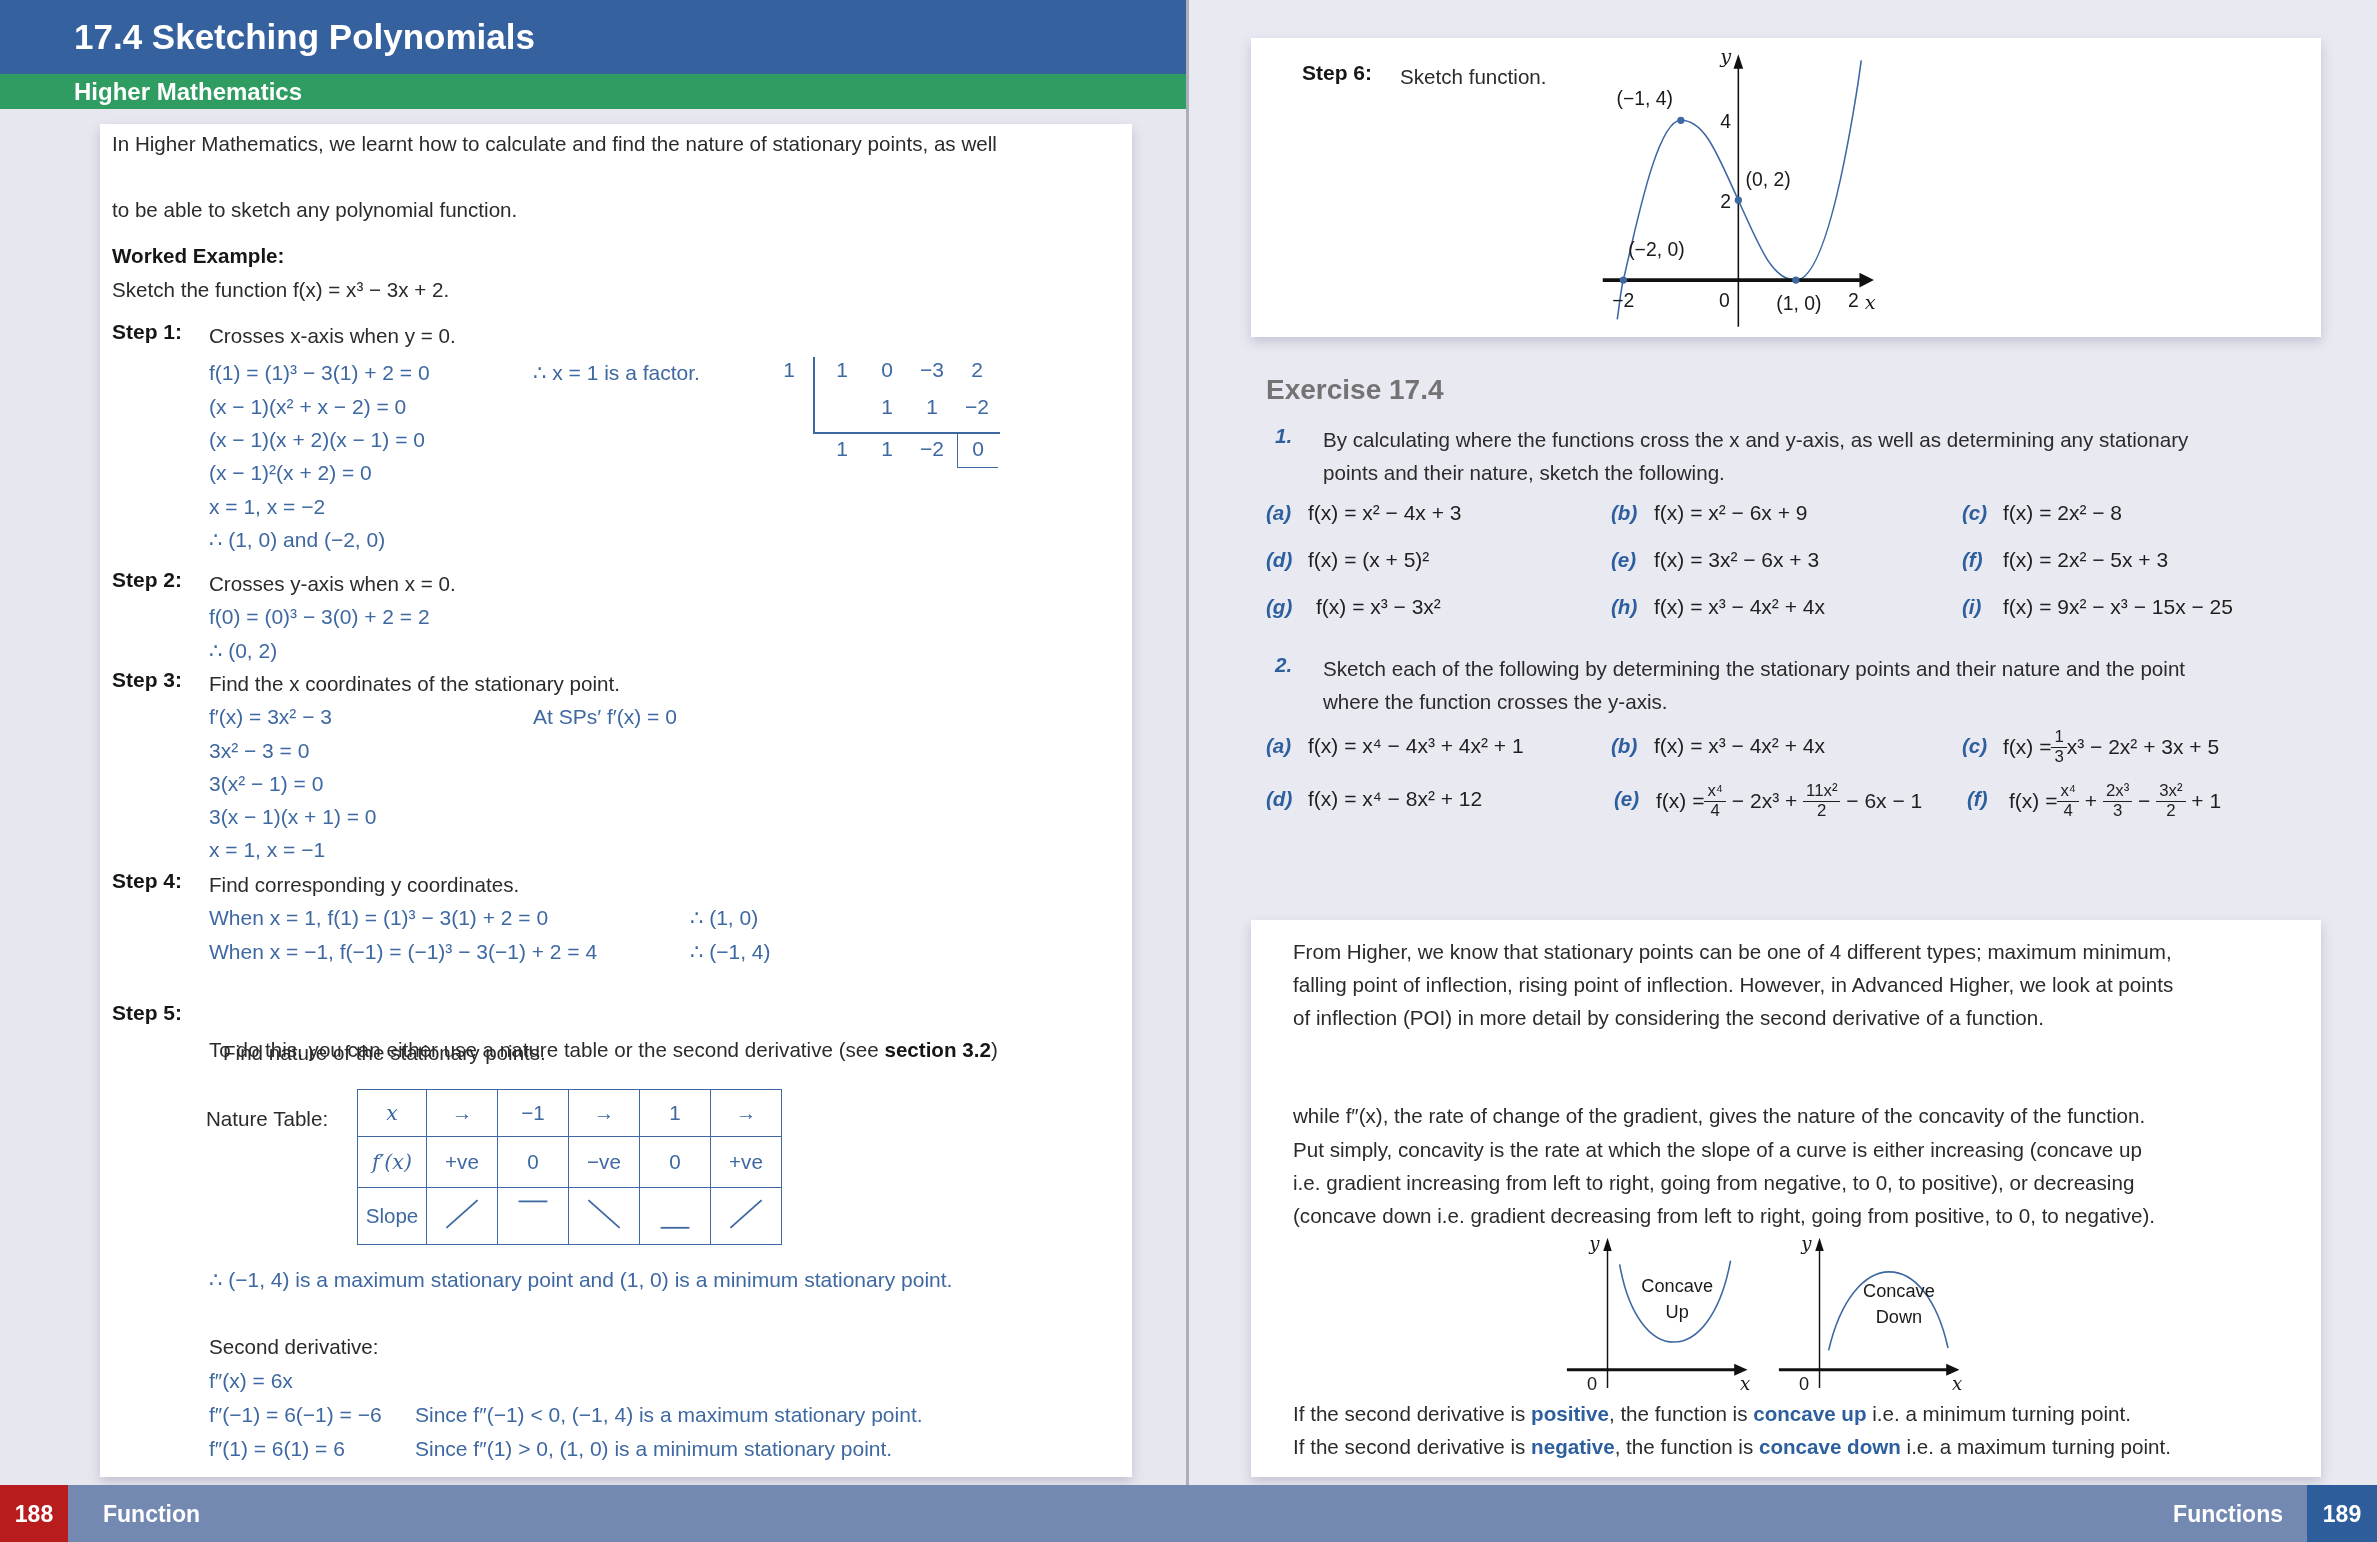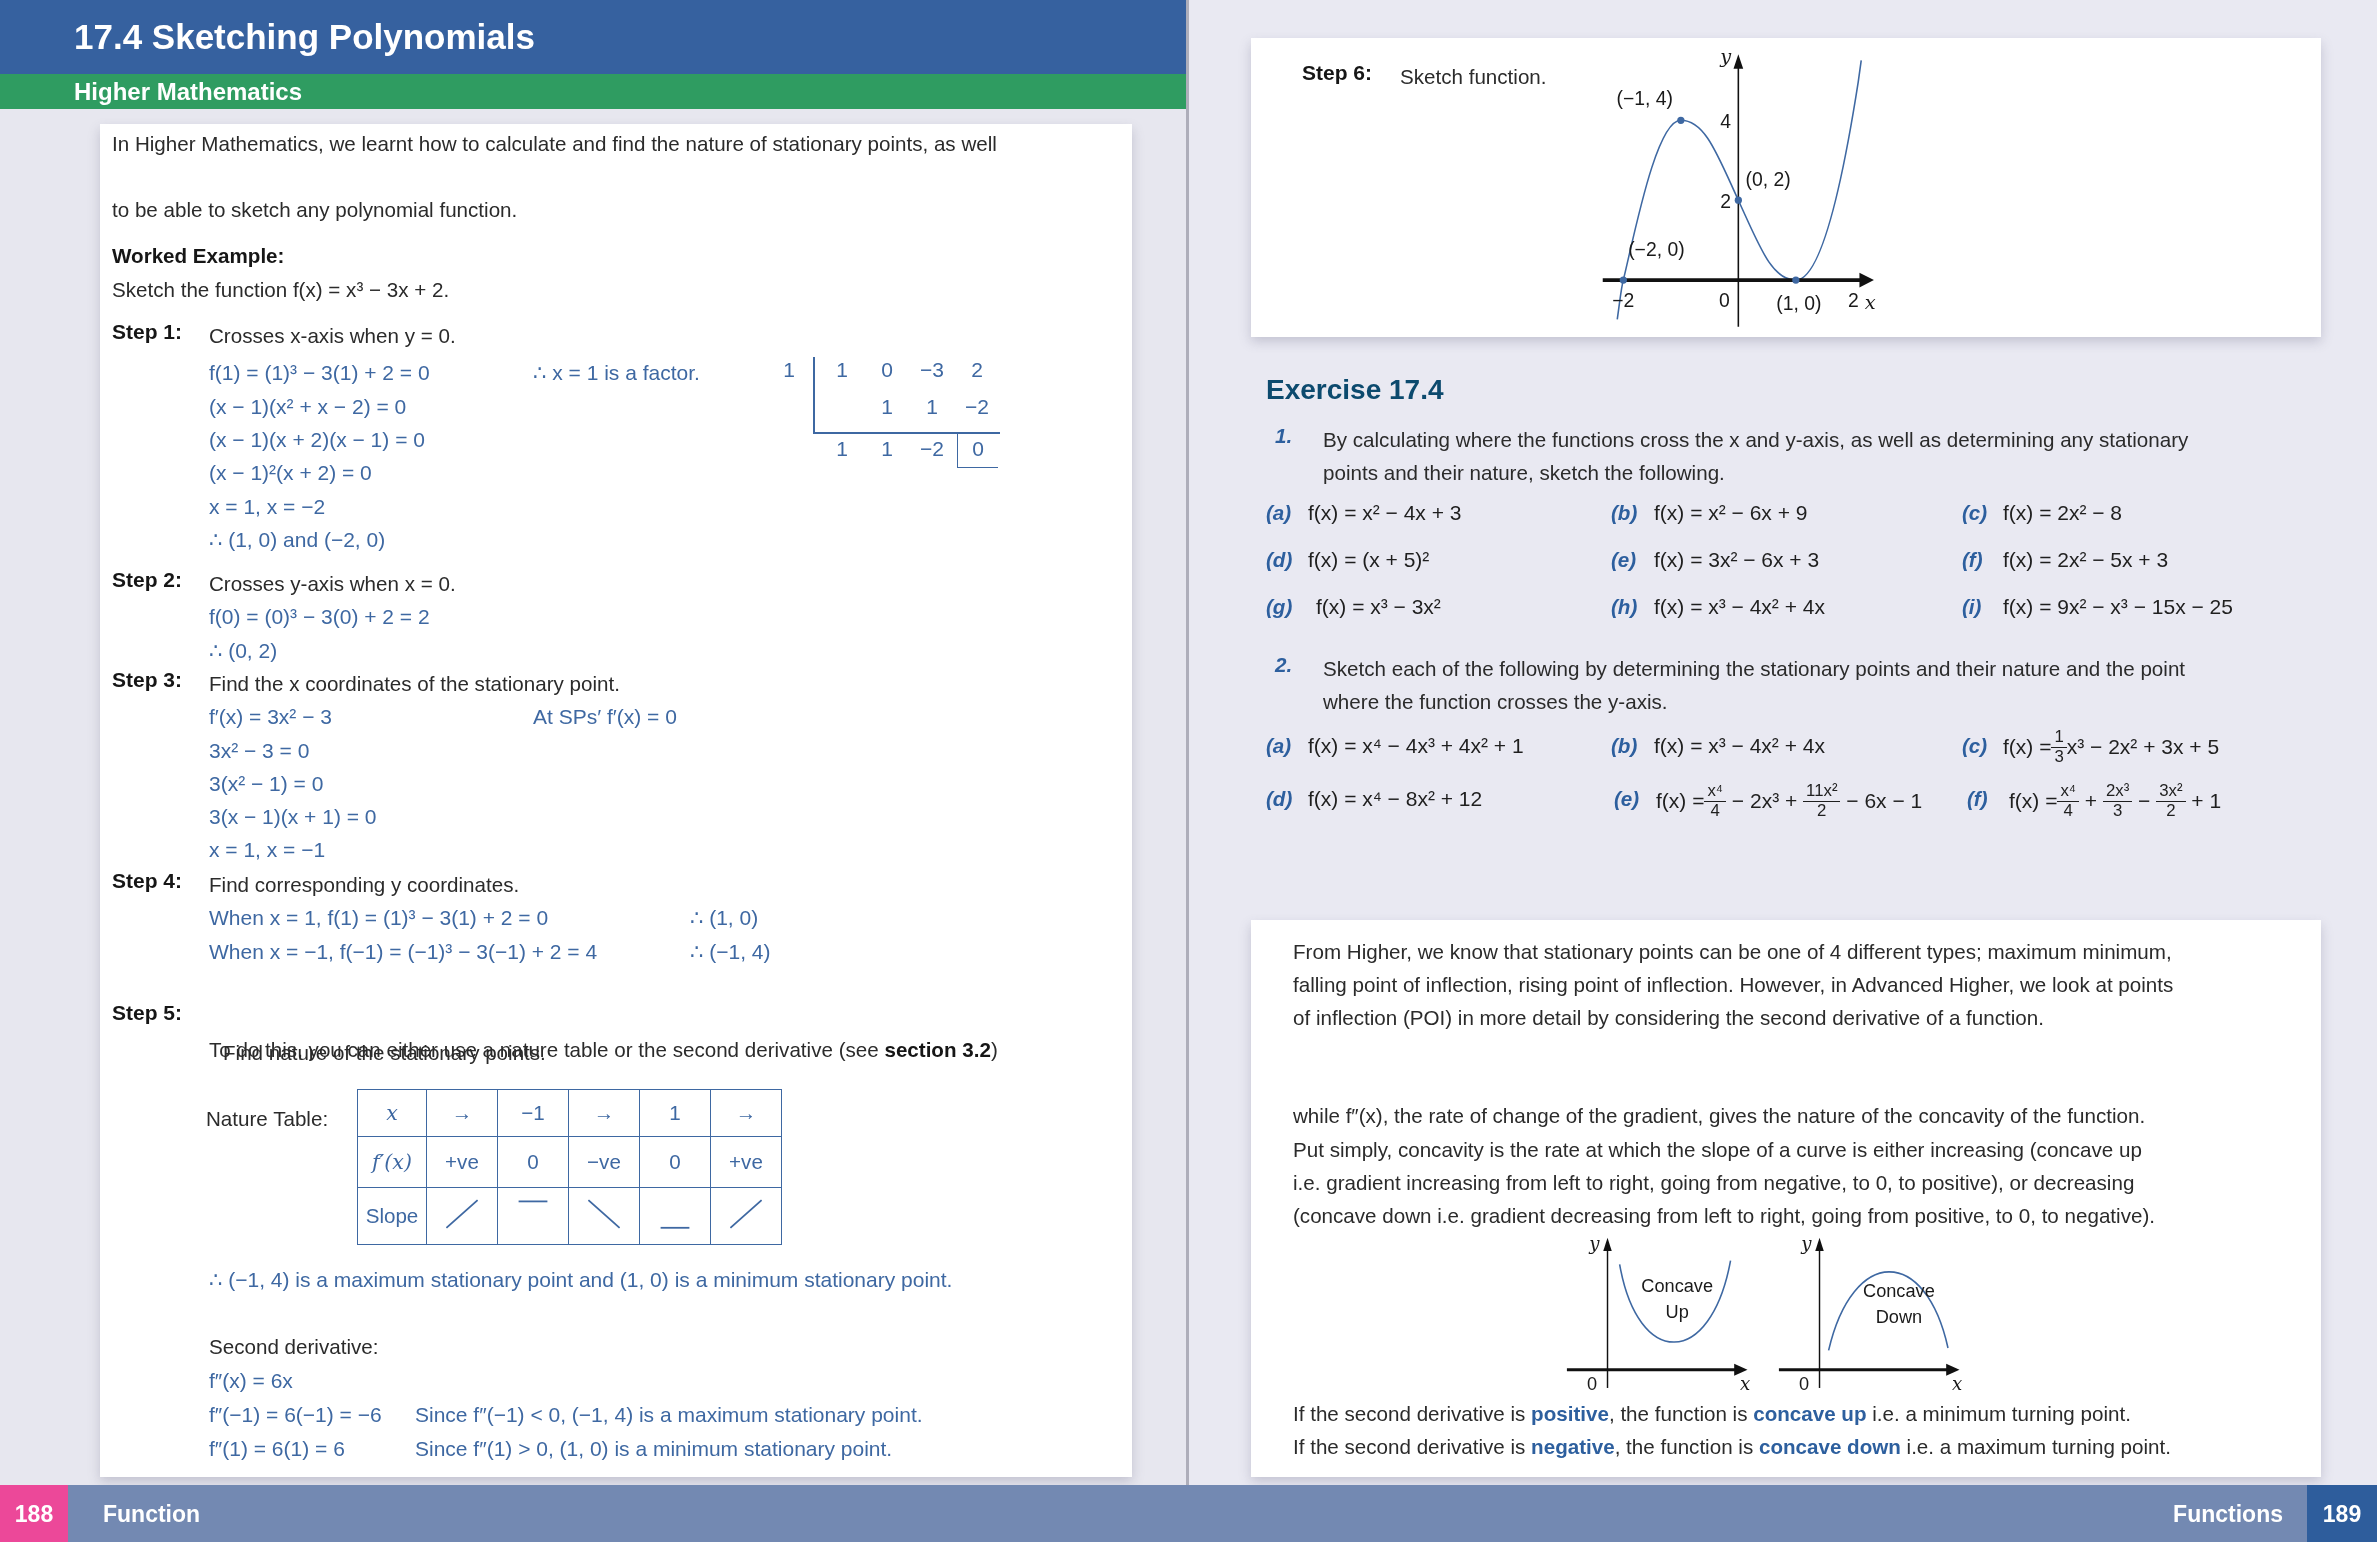--- a/index.html
+++ b/index.html
@@ -6,21 +6,21 @@
   #root{position:relative;width:2377px;height:1543px;overflow:hidden;
         font-family:"Liberation Sans",sans-serif;background:#e7e7f0;}
   .abs{position:absolute;}
   .card{position:absolute;background:#ffffff;box-shadow:0 4.8px 11px rgba(80,80,110,0.25);}
   .txt{font-size:20.6px;color:#2b2b2b;line-height:31.5px;white-space:nowrap;}
   .blk{font-weight:bold;color:#161616;}
   .math{font-size:21px;color:#3e68a2;line-height:31.5px;white-space:nowrap;}
   .steplbl{font-size:21px;font-weight:bold;color:#161616;white-space:nowrap;}
   .formula{font-size:21px;color:#1f1f1f;white-space:nowrap;}
   .qlab{font-size:20.6px;font-weight:bold;font-style:italic;color:#2d5f9e;white-space:nowrap;}
-  .bigblue{font-size:28px;font-weight:bold;color:#0c4a6e;white-space:nowrap;}
+  .bigblue{font-size:28px;font-weight:bold;color:#737373;white-space:nowrap;}
   .hdr{display:flex;align-items:center;color:#ffffff;font-weight:bold;}
   .wt{color:#fff;font-weight:bold;}
   .bb{font-weight:bold;color:#2d5f9e;}
   
   table.nat{border-collapse:collapse;}
   table.nat td{border:1.5px solid #3e68a2;text-align:center;vertical-align:middle;
                font-size:20.6px;color:#3e68a2;}
   
   .frac{display:inline-block;vertical-align:-0.72em;text-align:center;
         font-size:0.80em;line-height:1.12;}
@@ -309,21 +309,21 @@
   </svg>
 
   <div class="abs txt" style="left:1293px;top:1398px;">
     <span>If the second derivative is </span><span class="bb">positive</span><span>, the function is </span><span class="bb">concave up</span><span> i.e. a minimum turning point.</span>
   </div>
   <div class="abs txt" style="left:1293px;top:1431px;">
     <span>If the second derivative is </span><span class="bb">negative</span><span>, the function is </span><span class="bb">concave down</span><span> i.e. a maximum turning point.</span>
   </div>
 
   <div class="abs" style="left:0;top:1485px;width:2377px;height:58px;background:#7389b2;"></div>
-  <div class="abs hdr" style="left:0;top:1485px;width:68px;height:58px;background:#ec4899;justify-content:center;">
+  <div class="abs hdr" style="left:0;top:1485px;width:68px;height:58px;background:#b91c1c;justify-content:center;">
     <span class="wt" style="font-size:23px;">188</span>
   </div>
   <div class="abs hdr" style="left:103px;top:1485px;height:58px;">
     <span class="wt" style="font-size:23px;">Function</span>
   </div>
   <div class="abs hdr" style="left:2101px;top:1485px;width:182px;height:58px;justify-content:flex-end;">
     <span class="wt" style="font-size:23px;">Functions</span>
   </div>
   <div class="abs hdr" style="left:2307px;top:1485px;width:70px;height:58px;background:#2e5d9c;justify-content:center;">
     <span class="wt" style="font-size:23px;">189</span>

